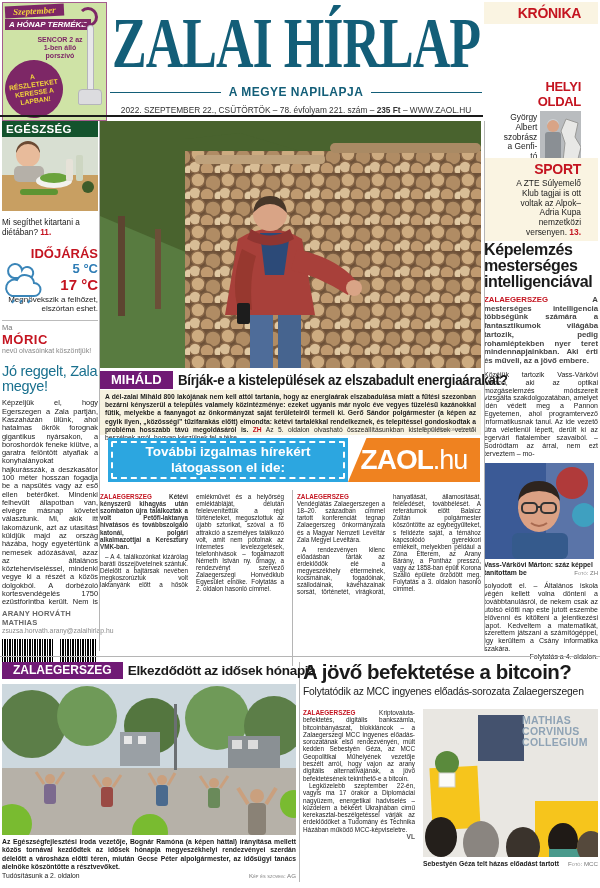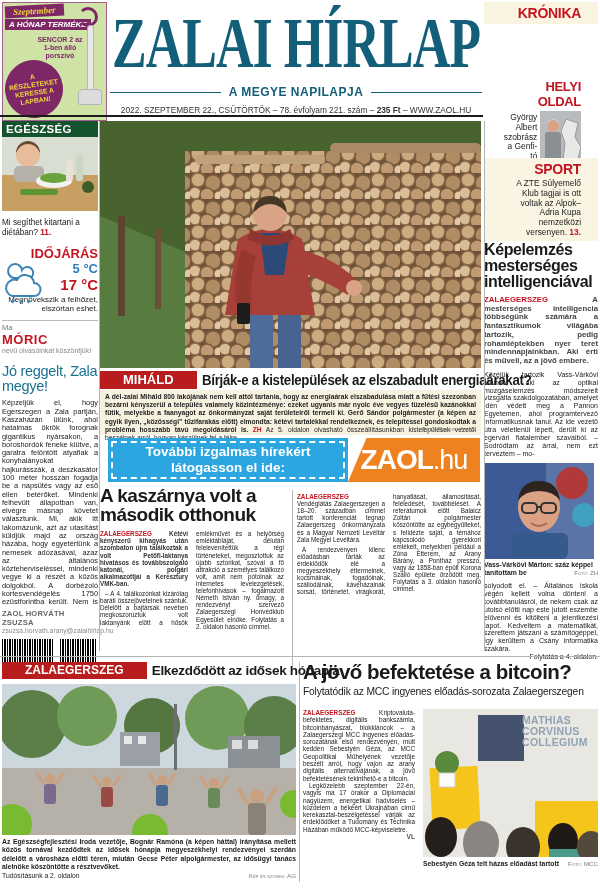--- a/index.html
+++ b/index.html
@@ -1,21 +1,21 @@
 <!DOCTYPE html>
 <html><head>
 <meta charset="utf-8">
 <style>
   *{margin:0;padding:0;box-sizing:border-box}
   html,body{background:#9a9a9a}
   .page{position:relative;width:600px;height:888px;background:#fff;overflow:hidden;
         font-family:"Liberation Sans",sans-serif;color:#1a1a1a}
   .abs{position:absolute}
   .red{color:#c41420}
-  .tag{background:#b91c1c;color:#fff;font-weight:bold;padding:1px 23px;display:inline-block;line-height:1.25}
+  .tag{background:#701a75;color:#fff;font-weight:bold;padding:1px 11px;display:inline-block;line-height:1.25}
   .cream{background:#faf4e2}
   .rule-h{position:absolute;background:#1a1a1a}
   .rule-thin{position:absolute;background:#b5b5b5}
   .sc{font-variant:small-caps;color:#777}
   .jtext{text-align:justify;overflow:hidden}
 
   
   .mast{position:absolute;left:110px;top:2px;width:372px;text-align:center}
   .mast-title{font-family:"Liberation Serif",serif;font-weight:bold;color:#135e78;
       font-size:52px;letter-spacing:-1px;display:inline-block;transform:scaleY(1.38);transform-origin:top;white-space:nowrap}
@@ -225,21 +225,21 @@
     </div>
 
     <div class="nameday">
       <div class="nd-label">Ma</div>
       <div class="nd-name">MÓRIC</div>
       <div class="nd-suffix">nevű olvasóinkat köszöntjük!</div>
     </div>
 
     <div class="morn-title">Jó reggelt, Zala megye!</div>
     <div class="morn-body jtext">Képzeljük el, hogy Egerszegen a Zala partján, Kaszaházán ülünk, ahol hatalmas ökrök forognak gigantikus nyársakon, a boroshordók feneke kiütve, a garatra felöntött atyafiak a konyhalányokat hajkurásszák, a deszkasátor 100 méter hosszan fogadja be a napsütés vagy az eső ellen betérőket. Mindenki felhevült állapotban van, elvégre másnap követet választunk. Mi, akik itt lakomázunk, azt az utasítást küldjük majd az ország házába, hogy egyetértünk a nemesek adózásával, azaz az általános közteherviseléssel, mindenki vegye ki a részét a közös dolgokból. A dorbézoló kortesvendégelés 1750 ezüstforintba került. Nem is sok, ugye? Igaz, 1843-ban esett meg. Mit meg nem tud az ember egy levéltári konferencián…</div>
-    <div class="morn-author">ZAOL HORVÁTH ZSUZSA</div>
+    <div class="morn-author">ARANY HORVÁTH MATHIAS</div>
     <div class="morn-email">zsuzsa.horvath.arany@zalaihirlap.hu</div>
     <div class="barcode">
       <div class="bars" style="width:52px"></div>
       <div class="bars" style="width:36px"></div>
     </div>
   </div>
 
   <svg class="abs" style="left:100px;top:121px" width="381" height="247">
     <defs>
       <pattern id="logs" width="30" height="26" patternUnits="userSpaceOnUse">
@@ -290,21 +290,20 @@
       <div>További izgalmas hírekért</div>
       <div>látogasson el ide:</div>
     </div>
     <div class="banner-orange">
       <span class="z1">ZAOL</span>
         <span class="z2">.hu</span>
     </div>
   </div>
 
   <div class="art" style="left:100px">
-    <h2>A kaszárnya volt a második otthonuk</h2>
     <div class="art-body">
       <p><span class="loc">ZALAEGERSZEG</span><span class="lead"> Kétévi kényszerű kihagyás után szombaton újra találkoztak a volt Petőfi-laktanya hivatásos és továbbszolgáló katonái, polgári alkalmazottjai a Keresztury VMK-ban.</span></p>
       <p>– A 4. találkozónkat kizárólag baráti összejövetelnek szántuk. Délelőtt a bajtársak nevében megkoszorúztuk volt laktanyánk előtt a hősök emlékművét és a helyőrség emléktábláját, délután felelevenítettük a régi történeteket, megosztottuk az újabb sztorikat, szóval a fő attrakció a személyes találkozó volt, amit nem pótolnak az internetes levelezgetések, telefonhívások – fogalmazott Németh István ny. őrnagy, a rendezvényt szervező Zalaegerszegi Honvédklub Egyesület elnöke. Folytatás a 2. oldalon hasonló címmel.</p>
     </div>
   </div>
   <div class="rule-thin" style="left:292px;top:490px;width:1px;height:176px"></div>
   <div class="art" style="left:297px">
     <div class="art-body">
       <p><span class="loc">ZALAEGERSZEG</span><span> Vendéglátás Zalaegerszegen a 18–20. században címmel tartott konferenciát tegnap Zalaegerszeg önkormányzata és a Magyar Nemzeti Levéltár Zala Megyei Levéltára.</span></p>
       <p>A rendezvényen kilenc előadásban tárták az érdeklődők elé a megyeszékhely éttermeinek, kocsmáinak, fogadóinak, szállodáinak, kávéházainak sorsát, történetét, virágkorát, hanyatlását, államosítását, feléledését, továbbélését. A referátumok előtt Balaicz Zoltán polgármester köszöntötte az egybegyűlteket, s felidézte saját, a témához kapcsolódó gyerekkori emlékeit, melyekben például a Zóna Étterem, az Arany Bárány, a Pontház presszó, vagy az 1858-ban épült Korona Szálló épülete őrződött meg. Folytatás a 3. oldalon hasonló címmel.</p>

